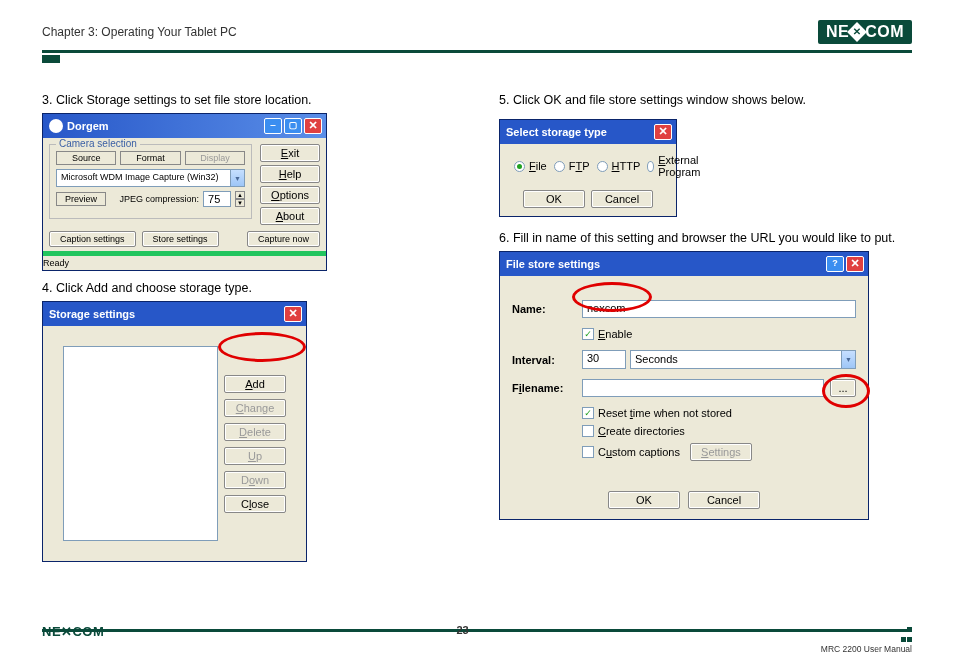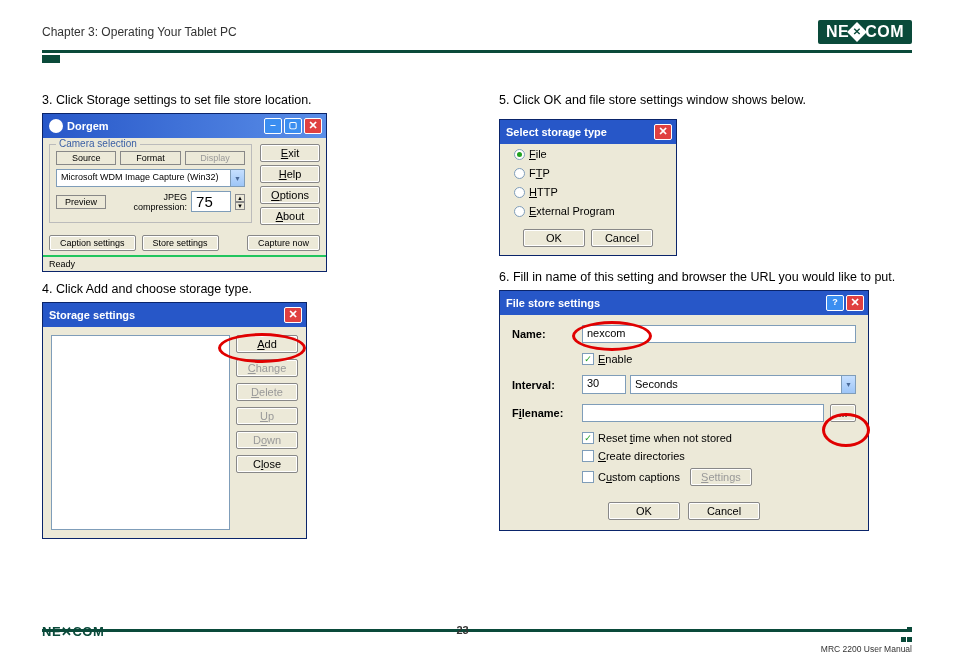--- a/index.html
+++ b/index.html
@@ -41,36 +41,36 @@
 
   
   .dlg-dorgem { width: 285px; }
   .dlg-dorgem .titlebar { background: linear-gradient(to right, #2757c8, #5a8ee8); }
   .dorgem-body { display: flex; gap: 8px; padding: 6px; }
   .cam-sel { flex: 1; }
   .cam-row { display: flex; gap: 4px; margin-bottom: 4px; align-items: center; }
   .cam-btn { flex: 1; text-align: center; border: 1px solid #888; padding: 1px 4px; font-size: 9px; background: #ece9d8; }
   .cam-side { display: flex; flex-direction: column; gap: 3px; }
   .dorgem-body2 { display: flex; gap: 6px; padding: 0 6px 4px 6px; align-items: center; }
-  .status-row { border-top: 2px solid #22c55e; padding: 2px 6px; font-size: 9px; }
+  .status-row { border-top: 5px solid #22c55e; padding: 2px 0; font-size: 9px; }
 
   
   .dlg-storage { width: 265px; position: relative; }
-  .storage-body { display: flex; gap: 6px; padding: 8px; }
+  .storage-body { display: flex; gap: 6px; padding: 20px; align-items: center; }
   .storage-list { flex: 1; height: 195px; background: #fff; border: 1px solid #7f9db9; }
   .storage-btns { display: flex; flex-direction: column; gap: 6px; }
 
   
   .dlg-select { width: 178px; margin-top: 12px; }
-  .select-body { padding: 4px 14px 8px 14px; display: flex; flex-direction: column; gap: 7px; text-align: center; }
+  .select-body { padding: 10px 14px 8px 14px; display: flex; flex-direction: row; gap: 7px; }
   .select-btns { display: flex; gap: 6px; justify-content: center; padding: 4px 0 8px 0; }
 
   
   .dlg-file { width: 370px; position: relative; }
-  .file-body { padding: 10px 12px; display: grid; grid-template-columns: 64px 1fr 26px; row-gap: 10px; column-gap: 6px; align-items: center; }
+  .file-body { padding: 24px 12px; display: grid; grid-template-columns: 64px 1fr 26px; row-gap: 10px; column-gap: 6px; align-items: center; }
   .file-btns { display: flex; gap: 8px; justify-content: center; padding: 6px 0 10px 0; border-top: 0; }
 
   .footer-hr { border: none; border-top: 3px solid #0a4a3a; }
   .footer { display: flex; justify-content: space-between; align-items: flex-start; padding: 0 42px; font-size: 8.5px; color: #333; position: absolute; bottom: 18px; left: 0; right: 0; }
   .footer-logo { font-weight: bold; font-size: 13px; color: #0a4a3a; letter-spacing: 0.5px; margin-bottom: 1px; }
   .page-num { font-weight: bold; font-size: 11px; }
   .footer-right-block { text-align: right; }
   .corner-sq { display: inline-block; }
   .corner-sq div { background: #0a4a3a; display: inline-block; margin: 0.5px; }
   .u { text-decoration: underline; }
@@ -113,21 +113,21 @@
               <div class="cam-btn">Format</div>
               <div class="cam-btn disabled" style="color:#999">Display</div>
             </div>
             <div class="xp-select" style="height:18px; margin-bottom:4px; padding:2px 16px 2px 4px; font-size:9px;">
               <span>Microsoft WDM Image Capture (Win32)</span>
               <div class="dd-arrow"></div>
             </div>
             <div class="cam-row" style="align-items:center">
               <div class="cam-btn" style="flex:0 0 50px">Preview</div>
               <span style="flex:1; font-size:9px; text-align:right">JPEG compression:</span>
-              <div class="xp-input" style="width:40px; font-size:15px">75</div>
+              <div class="xp-input" style="width:28px; font-size:11px">75</div>
               <div style="width:10px; display:flex; flex-direction:column;">
                 <div style="height:8px;border:1px solid #888;font-size:6px;text-align:center;line-height:6px">▲</div>
                 <div style="height:8px;border:1px solid #888;font-size:6px;text-align:center;line-height:6px">▼</div>
               </div>
             </div>
           </div>
           <div class="cam-side">
             <div class="xp-btn" style="min-width:56px"><span class="u">E</span><span>xit</span></div>
             <div class="xp-btn" style="min-width:56px"><span class="u">H</span>elp</div>
             <div class="xp-btn" style="min-width:56px"><span class="u">O</span>ptions</div>

